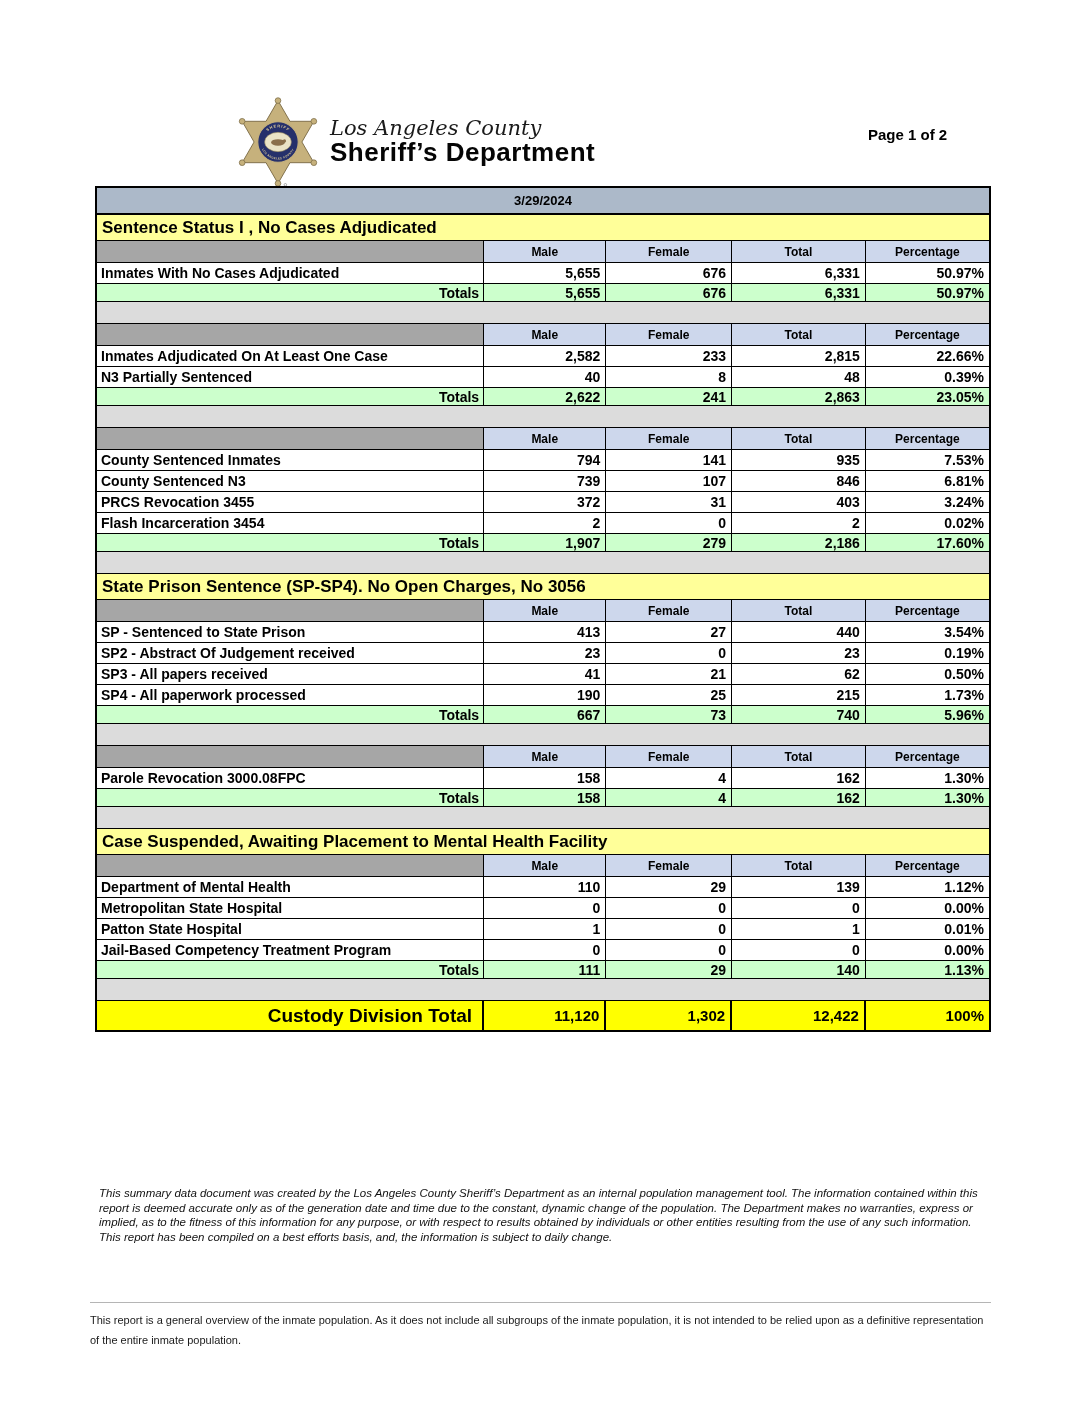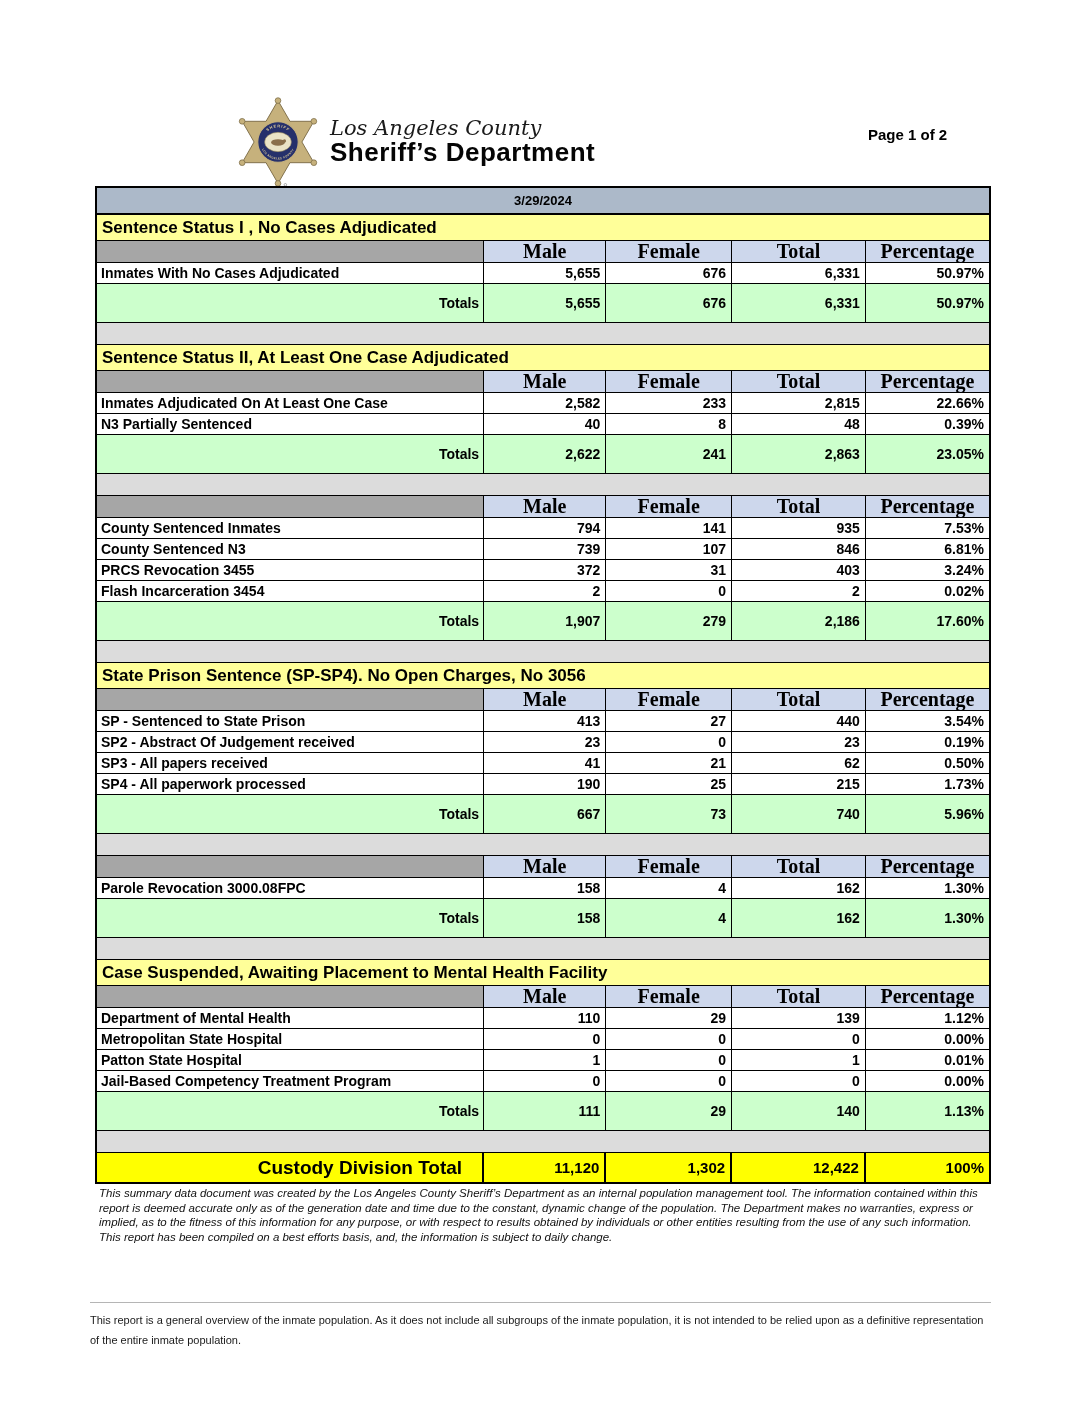--- a/index.html
+++ b/index.html
@@ -44,31 +44,31 @@
   .c-fem  { flex:0 0 14.1%; }
   .c-tot  { flex:0 0 15.0%; }
   .c-pct  { flex:0 0 13.8%; }
   .num { justify-content:flex-end; padding-right:5px; font-weight:bold; font-size:14px; }
   .lbl-txt { font-weight:bold; font-size:14px; white-space:nowrap; }
 
   .colhead { height:22px; }
   .colhead .blank { background:var(--blank-header,#A6A6A6); }
   .colhead .colh {
     background:var(--column-header,#CDD7EC);
-    justify-content:center; font-weight:bold; font-size:20px; padding-right:0;font-family:Liberation Serif, serif;
+    justify-content:center; font-weight:bold; font-size:12px; padding-right:0;
   }
   .row.data { height:21px; background:#fff; }
-  .row.totals { height:39px; background:var(--totals-row,#CCFFCC); }
+  .row.totals { height:18px; background:var(--totals-row,#CCFFCC); }
   .row.totals .c-lbl { justify-content:flex-end; padding-right:4px; }
   .spacer { height:22px; background:var(--spacer,#DCDCDC); border-bottom:1px solid var(--border,#000); }
 
   .row.grand { height:29px; background:var(--grand-total,#FFFF00); border-bottom:none; }
   .row.grand .cell { border-right:2px solid var(--border,#000); }
   .row.grand .cell:last-child { border-right:none; }
-  .row.grand .c-lbl { justify-content:flex-end; padding-right:20px; }
+  .row.grand .c-lbl { justify-content:flex-end; padding-right:10px; }
   .grand-lbl-txt { font-weight:bold; font-size:19px; white-space:nowrap; }
   .row.grand .num { font-size:15px; }
 
   
   .disclaimer {
     position:absolute; left:99px; top:1186px; width:890px;
     font-size:11.5px; line-height:14.5px; font-style:italic; color:#101010;
     text-align:left;
   }
   .footnote {
@@ -141,21 +141,20 @@
             <span class="lbl-txt">Totals</span>
           </div>
           <div class="cell c-male num">5,655</div>
           <div class="cell c-fem num">676</div>
           <div class="cell c-tot num">6,331</div>
           <div class="cell c-pct num">50.97%</div>
         </div>
         <div class="spacer"></div>
       </div>
       <div>
-        <div class="sec-title">Sentence Status II, At Least One Case Adjudicated</div>
         <div class="row colhead">
           <div class="cell c-lbl blank"></div>
           <div class="cell c-male colh">Male</div>
           <div class="cell c-fem colh">Female</div>
           <div class="cell c-tot colh">Total</div>
           <div class="cell c-pct colh">Percentage</div>
         </div>
         <div class="row data">
           <div class="cell c-lbl">
             <span class="lbl-txt">Inmates Adjudicated On At Least One Case</span>

